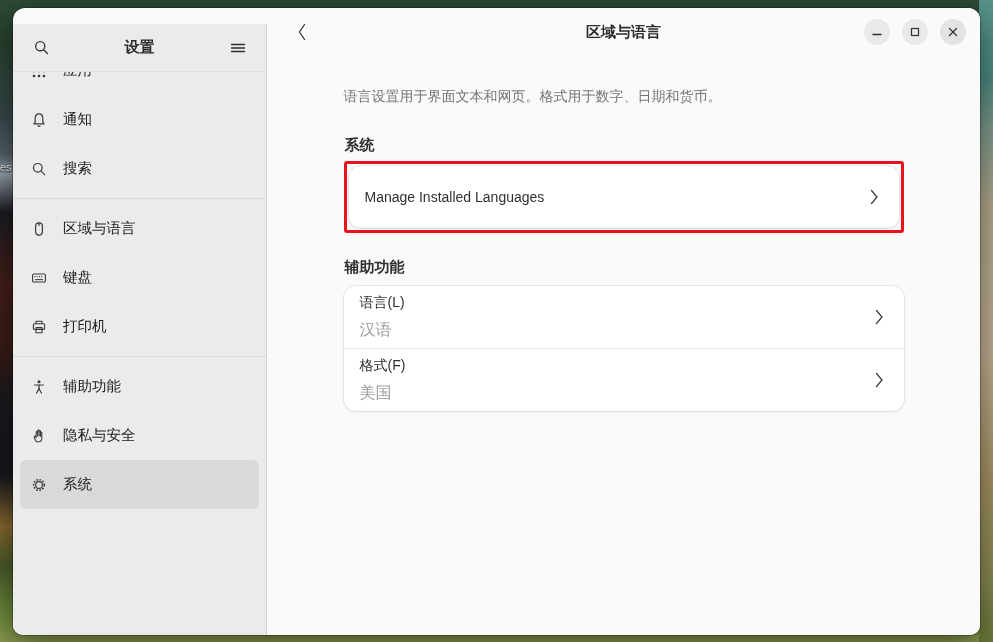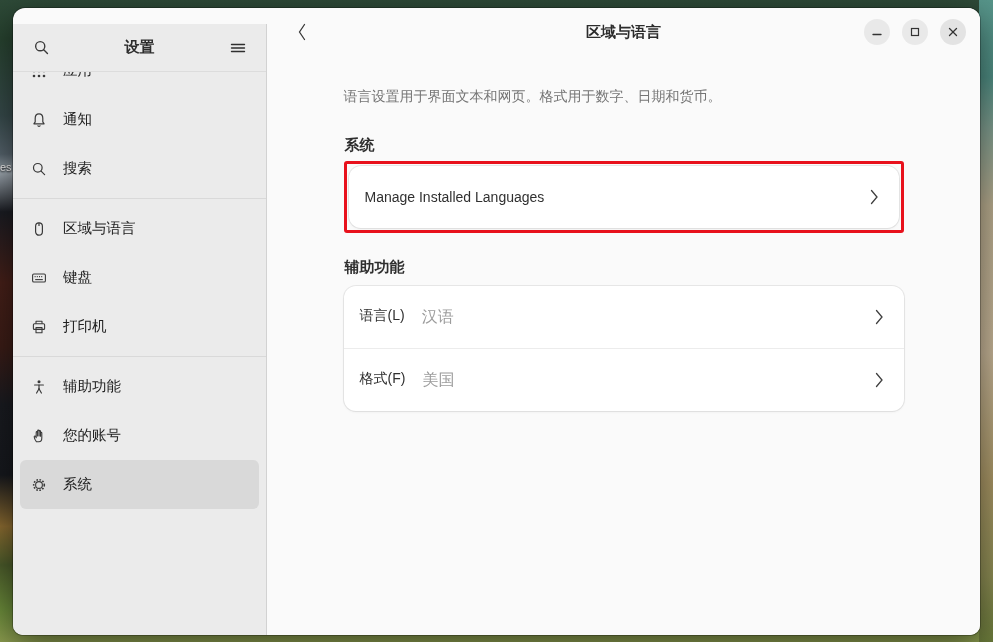--- a/index.html
+++ b/index.html
@@ -70,21 +70,21 @@
   .content{ flex:1; overflow:hidden; }
   .col{ width:560px; margin:30px auto 0; }
   .description{ font-size:14px; color:#757575; margin-bottom:30px; line-height:20px; }
   .section-title{ font-size:15px; font-weight:bold; color:#2f2f2f; margin:0 0 6px 1px; }
   .section-title.second{ margin-top:25px; margin-bottom:9px; }
   .red-annotation{ border:3px solid #e8111c; padding:2px; border-radius:3px; }
   .card{ background:#ffffff; border-radius:12px;
     box-shadow:0 0 0 1px rgba(0,0,0,.07), 0 1px 3px rgba(0,0,0,.06); }
   .row{ min-height:62px; display:flex; align-items:center;
     padding:0 20px 0 16px; cursor:pointer; }
-  .row-text{ display:flex; flex-direction:row; gap:17px; }
+  .row-text{ display:flex; flex-direction:column; gap:8px; }
   .row-title{ font-size:14px; color:#303030; }
   .row-sub{ font-size:16px; color:#9c9c9c; }
   .row .chev{ margin-left:auto; }
   .row-divider{ height:1px; background:#ececec; }
 </style>
 </head>
 <body>
 
 <div class="bg-right"></div>
 <span class="desktop-label">es</span>
@@ -185,21 +185,21 @@
             <line x1="8" y1="9.8" x2="5.6" y2="14"></line>
             <line x1="8" y1="9.8" x2="10.4" y2="14"></line>
           </svg>
         <span>辅助功能</span>
       </div>
 
       <div class="side-item">
         <svg width="16" height="16" viewBox="0 0 16 16" fill="none" stroke="#3a3a3a" stroke-width="1.1" stroke-linecap="round" stroke-linejoin="round">
             <path d="M5.4 13.8 C4.4 12.4 3.2 10.2 3.2 8.8 c0-.9 1.2-1 1.5-.2 l.5 1.2 V4.4 c0-1 1.4-1 1.4 0 V8 V2.9 c0-1 1.5-1 1.5 0 V8 V3.4 c0-1 1.4-1 1.4 0 V8.3 V5 c0-.9 1.3-.9 1.3 .1 V10 c0 2.2-1.1 3.8-2.9 3.8 Z"></path>
           </svg>
-        <span>您的账号</span>
+        <span>隐私与安全</span>
       </div>
 
       <div class="side-item selected">
         <svg width="16" height="16" viewBox="0 0 16 16" fill="none" stroke="#3a3a3a">
             <circle cx="8" cy="8" r="5.3" stroke-width="1.6" stroke-dasharray="1.6 1.5"></circle>
             <circle cx="8" cy="8" r="3.4" stroke-width="1.1"></circle>
           </svg>
         <span>系统</span>
       </div>
 

